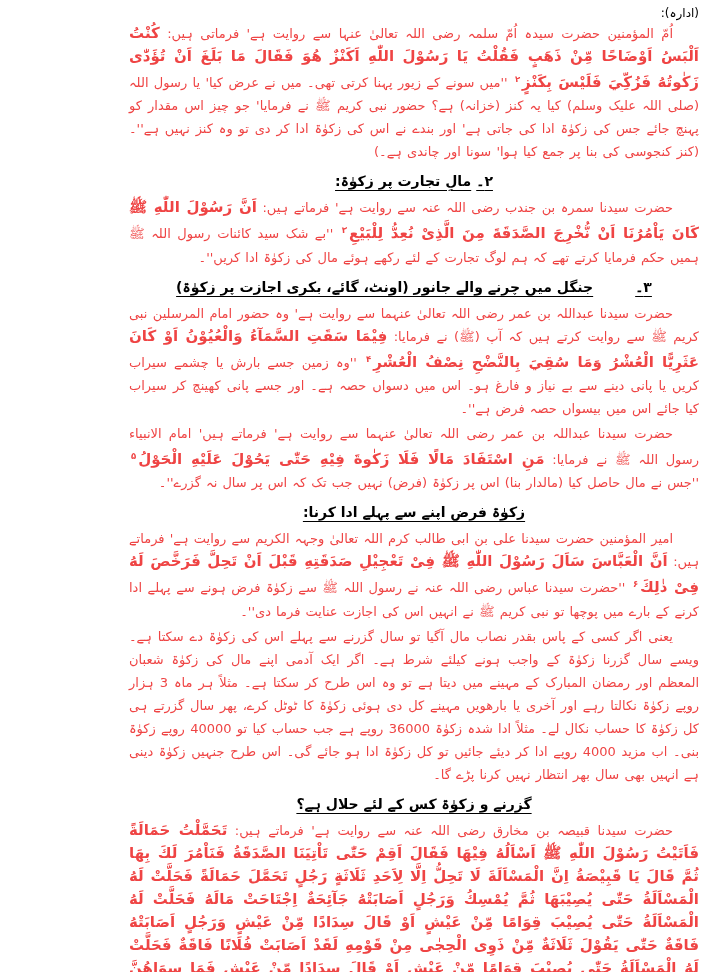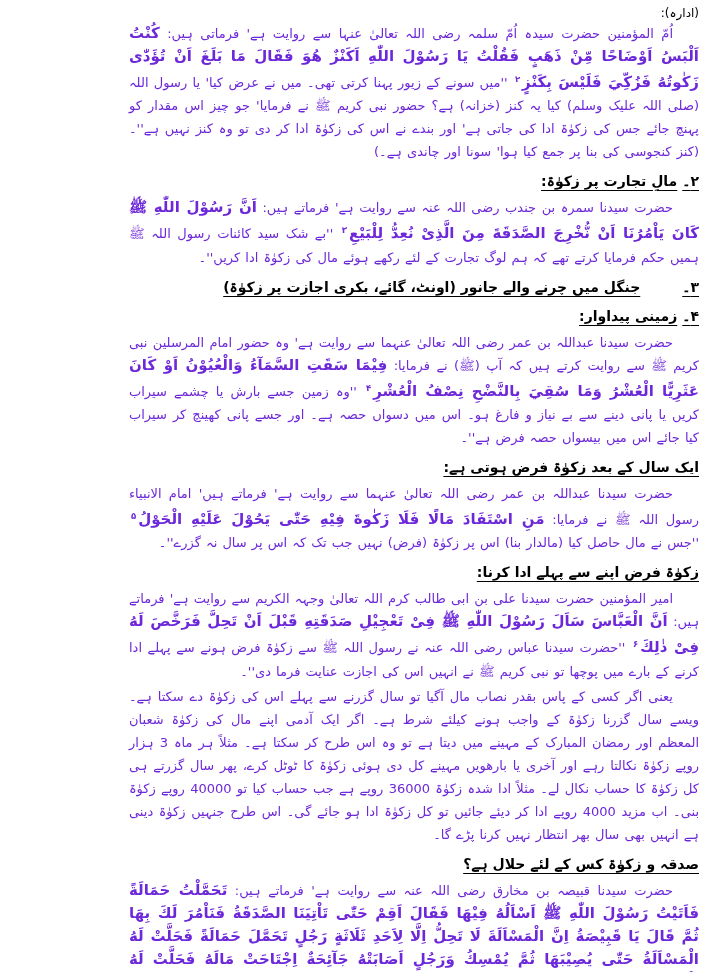--- a/index.html
+++ b/index.html
@@ -20,21 +20,21 @@
     overflow: hidden;
   }
   .attribution {
     text-align: right;
     font-size: 12px;
     line-height: 18px;
     color: #000000;
   }
   .content { width: 100%; }
   .heading {
-    text-align: right;
+    text-align: center;
     font-weight: bold;
     font-size: 14px;
     line-height: 22px;
     margin: 7px 0 4px 0;
     color: #000000;
   }
   .heading .hnum {
     text-decoration: underline;
     text-underline-offset: 4px;
     margin-left: 5px;
@@ -43,21 +43,21 @@
   .heading .htext {
     text-decoration: underline;
     text-underline-offset: 4px;
   }
   p.para {
     margin: 0 0 2px 0;
     text-align: justify;
     text-indent: 26px;
     font-size: 13px;
     line-height: 23px;
-    color: #6d28d9;
+    color: #ef4444;
     word-spacing: 1px;
   }
   .run-urdu { font-size: 13px; }
   .run-arabic {
     font-weight: bold;
     font-size: 15px;
     line-height: 23px;
   }
   .run-ref {
     font-size: 8.5px;
@@ -69,23 +69,21 @@
 </head>
 <body>
 
 <div class="page">
   <div class="attribution">(ادارہ):</div>
   <div class="content">
       <p class="para"><span class="run-urdu">اُمّ المؤمنین حضرت سیدہ اُمّ سلمہ رضی اللہ تعالیٰ عنہا سے روایت ہے' فرماتی ہیں: </span><span class="run-arabic">كُنْتُ اَلْبَسُ اَوْضَاحًا مِّنْ ذَهَبٍ فَقُلْتُ يَا رَسُوْلَ اللّٰهِ اَكَنْزٌ هُوَ فَقَالَ مَا بَلَغَ اَنْ تُؤَدّٰى زَكٰوتُهُ فَزُكِّيَ فَلَيْسَ بِكَنْزٍ</span><span class="run-ref">۲</span><span class="run-urdu"> ''میں سونے کے زیور پہنا کرتی تھی۔ میں نے عرض کیا' یا رسول اللہ (صلی اللہ علیک وسلم) کیا یہ کنز (خزانہ) ہے؟ حضور نبی کریم ﷺ نے فرمایا' جو چیز اس مقدار کو پہنچ جائے جس کی زکوٰۃ ادا کی جاتی ہے' اور بندے نے اس کی زکوٰۃ ادا کر دی تو وہ کنز نہیں ہے''۔ (کنز کنجوسی کی بنا پر جمع کیا ہوا' سونا اور چاندی ہے۔)</span></p>
       <div class="heading"><span class="hnum">۲۔</span><span class="htext">مالِ تجارت پر زکوٰۃ:</span></div>
       <p class="para"><span class="run-urdu">حضرت سیدنا سمرہ بن جندب رضی اللہ عنہ سے روایت ہے' فرماتے ہیں: </span><span class="run-arabic">اَنَّ رَسُوْلَ اللّٰهِ ﷺ كَانَ يَاْمُرُنَا اَنْ نُّخْرِجَ الصَّدَقَةَ مِنَ الَّذِىْ نُعِدُّ لِلْبَيْعِ</span><span class="run-ref">۳</span><span class="run-urdu"> ''بے شک سید کائنات رسول اللہ ﷺ ہمیں حکم فرمایا کرتے تھے کہ ہم لوگ تجارت کے لئے رکھے ہوئے مال کی زکوٰۃ ادا کریں''۔</span></p>
       <div class="heading wide"><span class="hnum">۳۔</span><span class="htext">جنگل میں چرنے والے جانور (اونٹ، گائے، بکری اجازت پر زکوٰۃ)</span></div>
-      <div class="heading"><span class="hnum">۴۔</span><span class="htext">زمینی پیداوار:</span></div>
       <p class="para"><span class="run-urdu">حضرت سیدنا عبداللہ بن عمر رضی اللہ تعالیٰ عنہما سے روایت ہے' وہ حضور امام المرسلین نبی کریم ﷺ سے روایت کرتے ہیں کہ آپ (ﷺ) نے فرمایا: </span><span class="run-arabic">فِيْمَا سَقَتِ السَّمَآءُ وَالْعُيُوْنُ اَوْ كَانَ عَثَرِيًّا الْعُشْرُ وَمَا سُقِيَ بِالنَّضْحِ نِصْفُ الْعُشْرِ</span><span class="run-ref">۴</span><span class="run-urdu"> ''وہ زمین جسے بارش یا چشمے سیراب کریں یا پانی دینے سے بے نیاز و فارغ ہو۔ اس میں دسواں حصہ ہے۔ اور جسے پانی کھینچ کر سیراب کیا جائے اس میں بیسواں حصہ فرض ہے''۔</span></p>
-      <div class="heading"><span class="htext">ایک سال کے بعد زکوٰۃ فرض ہوتی ہے:</span></div>
       <p class="para"><span class="run-urdu">حضرت سیدنا عبداللہ بن عمر رضی اللہ تعالیٰ عنہما سے روایت ہے' فرماتے ہیں' امام الانبیاء رسول اللہ ﷺ نے فرمایا: </span><span class="run-arabic">مَنِ اسْتَفَادَ مَالًا فَلَا زَكٰوةَ فِيْهِ حَتّٰى يَحُوْلَ عَلَيْهِ الْحَوْلُ</span><span class="run-ref">۵</span><span class="run-urdu"> ''جس نے مال حاصل کیا (مالدار بنا) اس پر زکوٰۃ (فرض) نہیں جب تک کہ اس پر سال نہ گزرے''۔</span></p>
       <div class="heading"><span class="htext">زکوٰۃ فرض اپنے سے پہلے ادا کرنا:</span></div>
       <p class="para"><span class="run-urdu">امیر المؤمنین حضرت سیدنا علی بن ابی طالب کرم اللہ تعالیٰ وجہہ الکریم سے روایت ہے' فرماتے ہیں: </span><span class="run-arabic">اَنَّ الْعَبَّاسَ سَاَلَ رَسُوْلَ اللّٰهِ ﷺ فِىْ تَعْجِيْلِ صَدَقَتِهِ قَبْلَ اَنْ تَحِلَّ فَرَخَّصَ لَهُ فِىْ ذٰلِكَ</span><span class="run-ref">۶</span><span class="run-urdu"> ''حضرت سیدنا عباس رضی اللہ عنہ نے رسول اللہ ﷺ سے زکوٰۃ فرض ہونے سے پہلے ادا کرنے کے بارے میں پوچھا تو نبی کریم ﷺ نے انہیں اس کی اجازت عنایت فرما دی''۔</span></p>
       <p class="para"><span class="run-urdu">یعنی اگر کسی کے پاس بقدر نصاب مال آگیا تو سال گزرنے سے پہلے اس کی زکوٰۃ دے سکتا ہے۔ ویسے سال گزرنا زکوٰۃ کے واجب ہونے کیلئے شرط ہے۔ اگر ایک آدمی اپنے مال کی زکوٰۃ شعبان المعظم اور رمضان المبارک کے مہینے میں دیتا ہے تو وہ اس طرح کر سکتا ہے۔ مثلاً ہر ماہ 3 ہزار روپے زکوٰۃ نکالتا رہے اور آخری یا بارھویں مہینے کل دی ہوئی زکوٰۃ کا ٹوٹل کرے، پھر سال گزرتے ہی کل زکوٰۃ کا حساب نکال لے۔ مثلاً ادا شدہ زکوٰۃ 36000 روپے ہے جب حساب کیا تو 40000 روپے زکوٰۃ بنی۔ اب مزید 4000 روپے ادا کر دیئے جائیں تو کل زکوٰۃ ادا ہو جائے گی۔ اس طرح جنہیں زکوٰۃ دینی ہے انہیں بھی سال بھر انتظار نہیں کرنا پڑے گا۔</span></p>
-      <div class="heading"><span class="htext">صدقہ و زکوٰۃ کس کے لئے حلال ہے؟</span></div>
+      <div class="heading"><span class="htext">گزرنے و زکوٰۃ کس کے لئے حلال ہے؟</span></div>
       <p class="para"><span class="run-urdu">حضرت سیدنا قبیصہ بن مخارق رضی اللہ عنہ سے روایت ہے' فرماتے ہیں: </span><span class="run-arabic">تَحَمَّلْتُ حَمَالَةً فَاَتَيْتُ رَسُوْلَ اللّٰهِ ﷺ اَسْاَلُهُ فِيْهَا فَقَالَ اَقِمْ حَتّٰى تَاْتِيَنَا الصَّدَقَةُ فَنَاْمُرَ لَكَ بِهَا ثُمَّ قَالَ يَا قَبِيْصَةُ اِنَّ الْمَسْاَلَةَ لَا تَحِلُّ اِلَّا لِاَحَدِ ثَلَاثَةٍ رَجُلٍ تَحَمَّلَ حَمَالَةً فَحَلَّتْ لَهُ الْمَسْاَلَةُ حَتّٰى يُصِيْبَهَا ثُمَّ يُمْسِكُ وَرَجُلٍ اَصَابَتْهُ جَآئِحَةٌ اِجْتَاحَتْ مَالَهُ فَحَلَّتْ لَهُ الْمَسْاَلَةُ حَتّٰى يُصِيْبَ قِوَامًا مِّنْ عَيْشٍ اَوْ قَالَ سِدَادًا مِّنْ عَيْشٍ وَرَجُلٍ اَصَابَتْهُ فَاقَةٌ حَتّٰى يَقُوْلَ ثَلَاثَةٌ مِّنْ ذَوِى الْحِجٰى مِنْ قَوْمِهِ لَقَدْ اَصَابَتْ فُلَانًا فَاقَةٌ فَحَلَّتْ لَهُ الْمَسْاَلَةُ حَتّٰى يُصِيْبَ قِوَامًا مِّنْ عَيْشٍ اَوْ قَالَ سِدَادًا مِّنْ عَيْشٍ فَمَا سِوَاهُنَّ مِنَ الْمَسْاَلَةِ يَا قَبِيْصَةُ سُحْتٌ يَاْكُلُهَا صَاحِبُهَا سُحْتًا</span><span class="run-ref">۷</span><span class="run-urdu"> ''میں ایک قرض کا ضامن اور کفیل بنا' پھر میں نبی رحمت رسول اللہ ﷺ کی خدمت میں حاضر ہوا کہ آپ ﷺ سے اس قرض کی ادائیگی کے لئے صدقہ کا سوال کروں۔ آپ ﷺ نے فرمایا: یہیں ٹھہرو! یہاں تک کہ ہمارے پاس صدقے کا مال آجائے اور ہم تیرے لئے صدقہ کا حکم دیں۔ پھر حضور امام الانبیاء و رسول اللہ ﷺ نے فرمایا: اے قبیصہ (رضی اللہ تعالیٰ عنک)! بے شک سوال کرنا حلال نہیں مگر تین شخصوں کے لئے۔ </span></p>
     </div>
 </div>
 
 </body></html>

